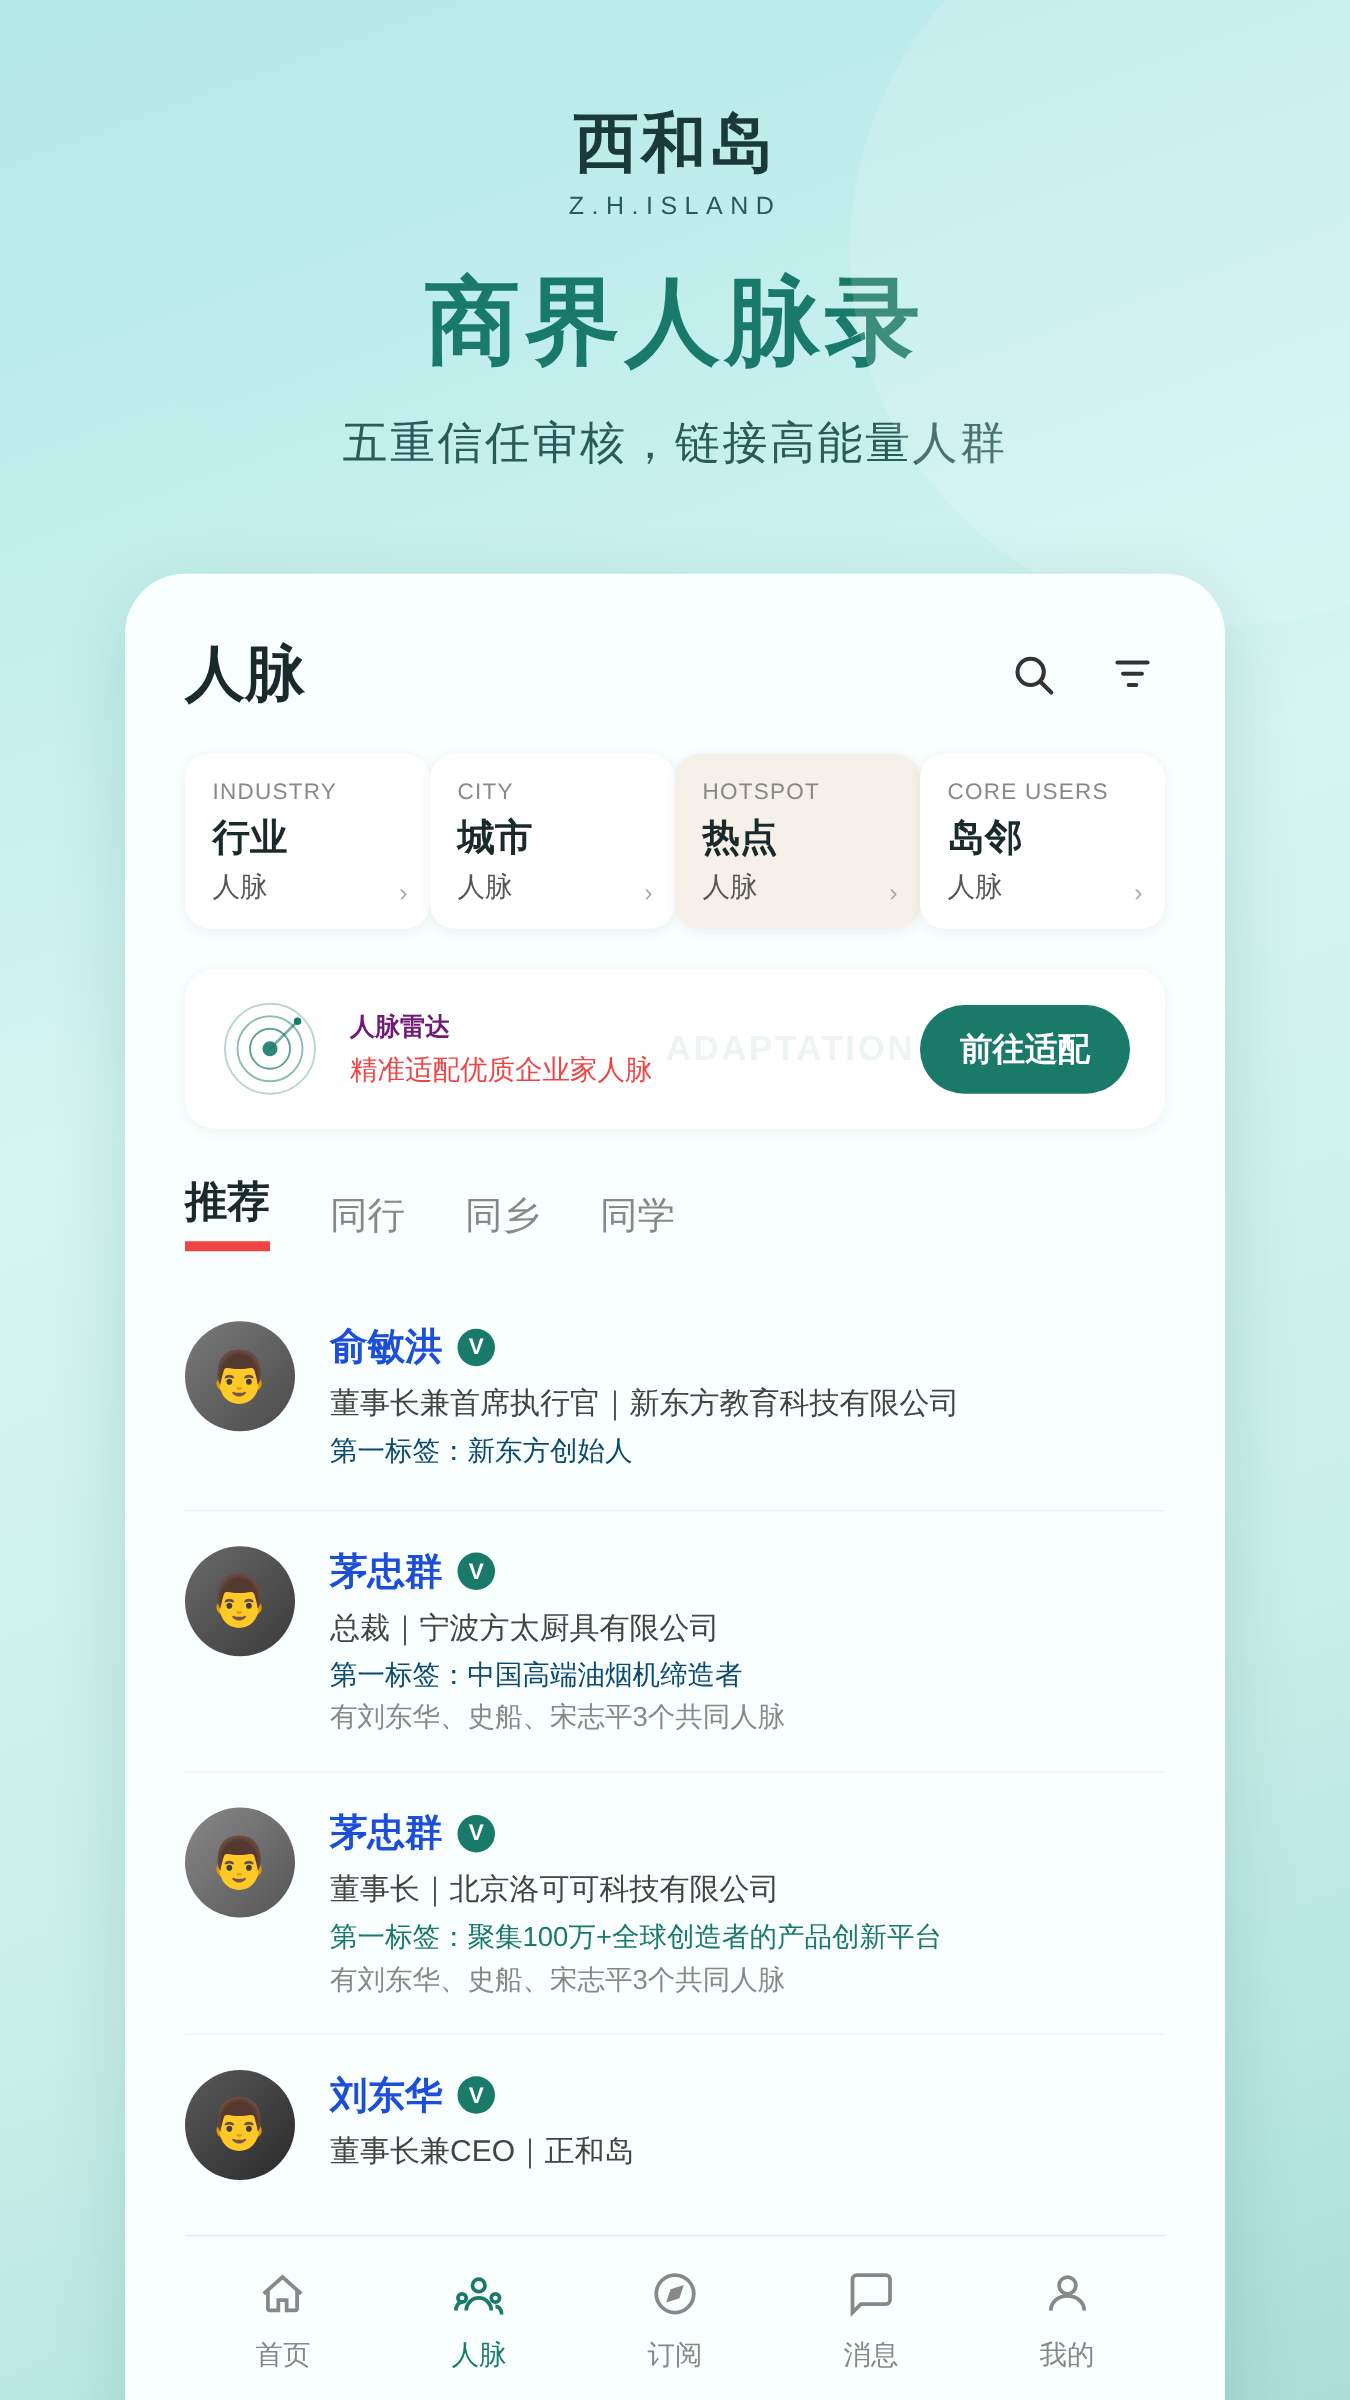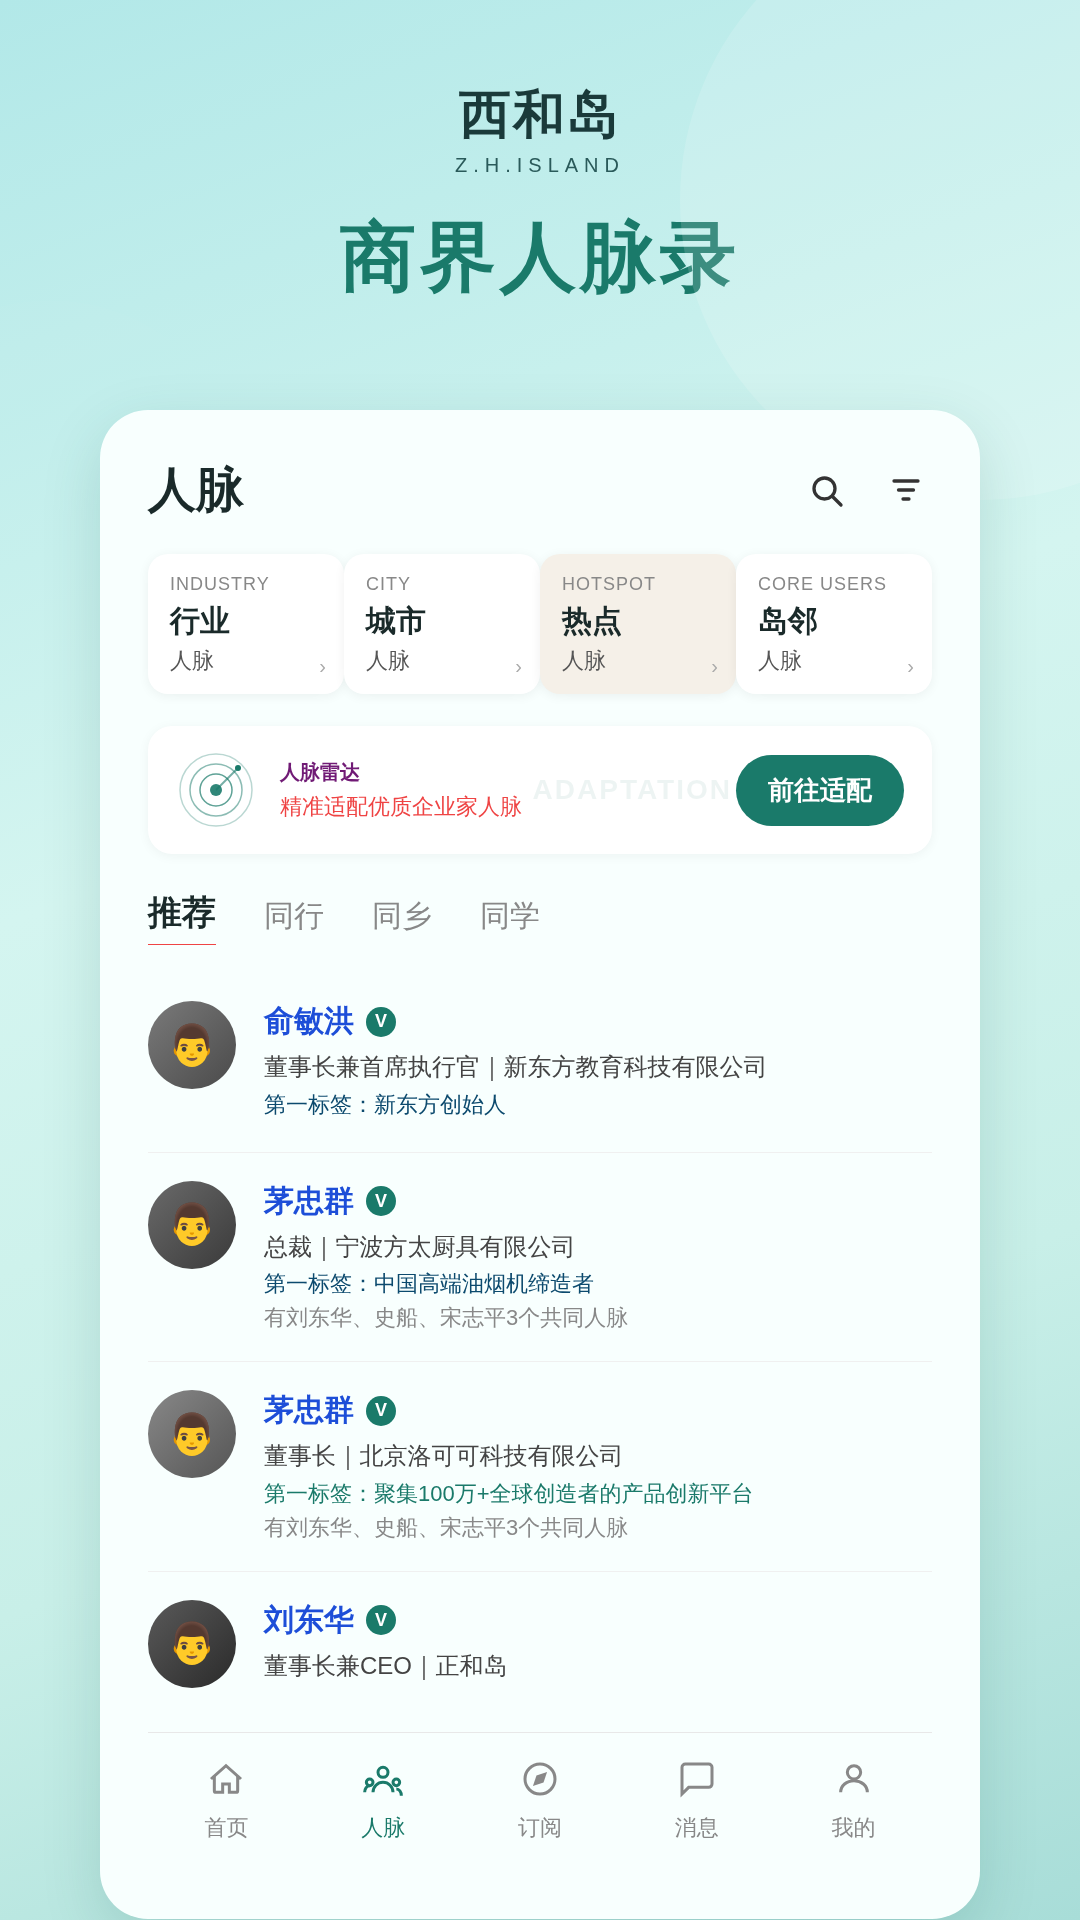--- a/index.html
+++ b/index.html
@@ -195,21 +195,21 @@
     .tab-item {
       font-size: 30px;
       color: #888;
       cursor: pointer;
       padding-bottom: 8px;
     }
     .tab-item.active {
       font-size: 34px;
       font-weight: 700;
       color: #1a2a2a;
-      border-bottom: 1px solid #ef4444;
+      border-bottom: 8px solid #ef4444;
     }
 
     
     .person-list {
       display: flex;
       flex-direction: column;
       gap: 0;
     }
     .person-item {
       display: flex;
@@ -320,20 +320,21 @@
 
 <div class="bg-swirl" style="width:600px;height:600px;top:-100px;right:-200px;"></div>
 <div class="bg-swirl" style="width:400px;height:400px;top:300px;left:-150px;opacity:0.1;"></div>
 
 <div class="header">
   <div class="logo-container">
     <span class="logo-text">西和岛</span>
     <span class="logo-subtitle">Z.H.ISLAND</span>
   </div>
   <div class="hero-title">商界人脉录</div>
+  <div class="hero-subtitle">五重信任审核，链接高能量人群</div>
 </div>
 
 <div class="main-card">
 
   <div class="card-header">
     <span class="card-title">人脉</span>
     <div class="card-actions">
       <div class="icon-btn">
         <svg viewBox="0 0 24 24" fill="none" stroke="#333" stroke-width="2.2" stroke-linecap="round">
           <circle cx="11" cy="11" r="7"></circle>

